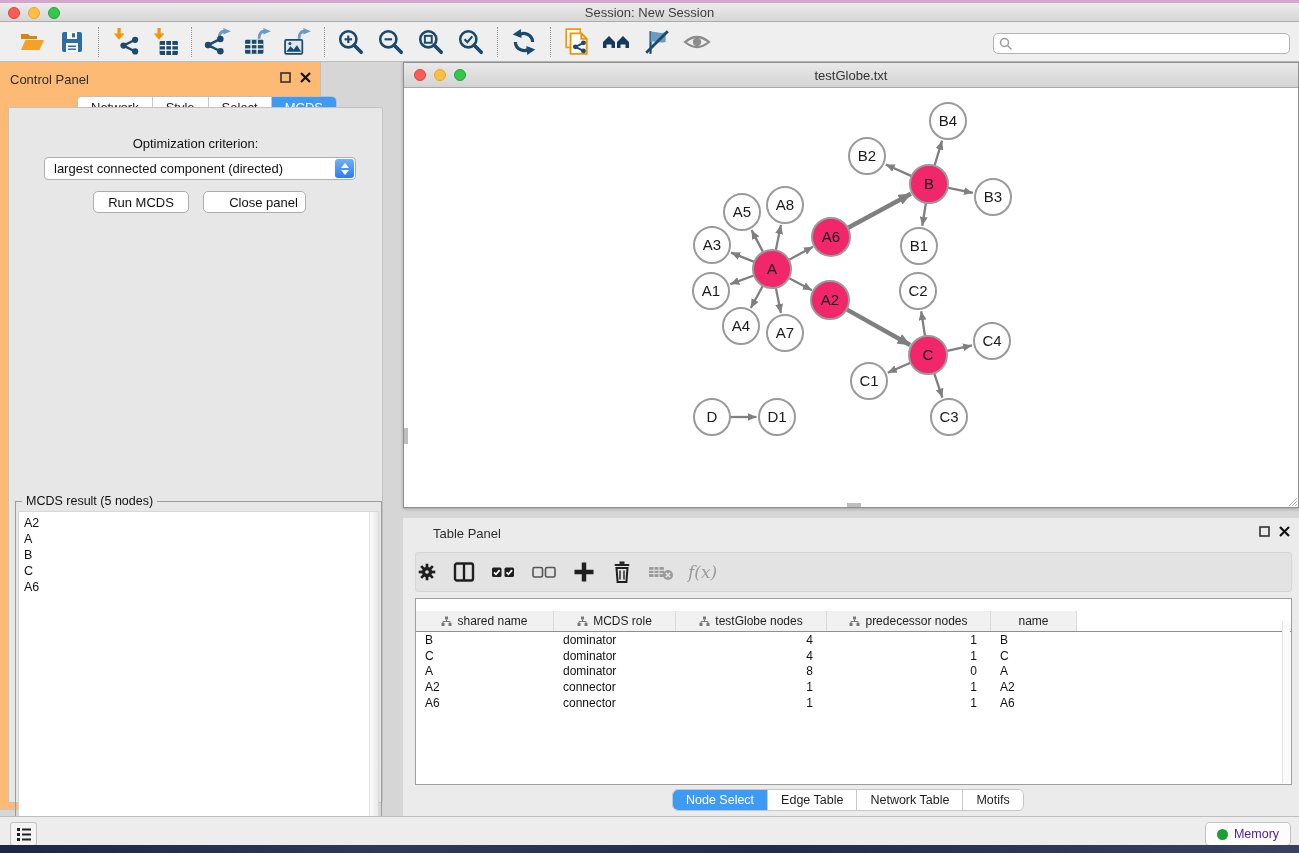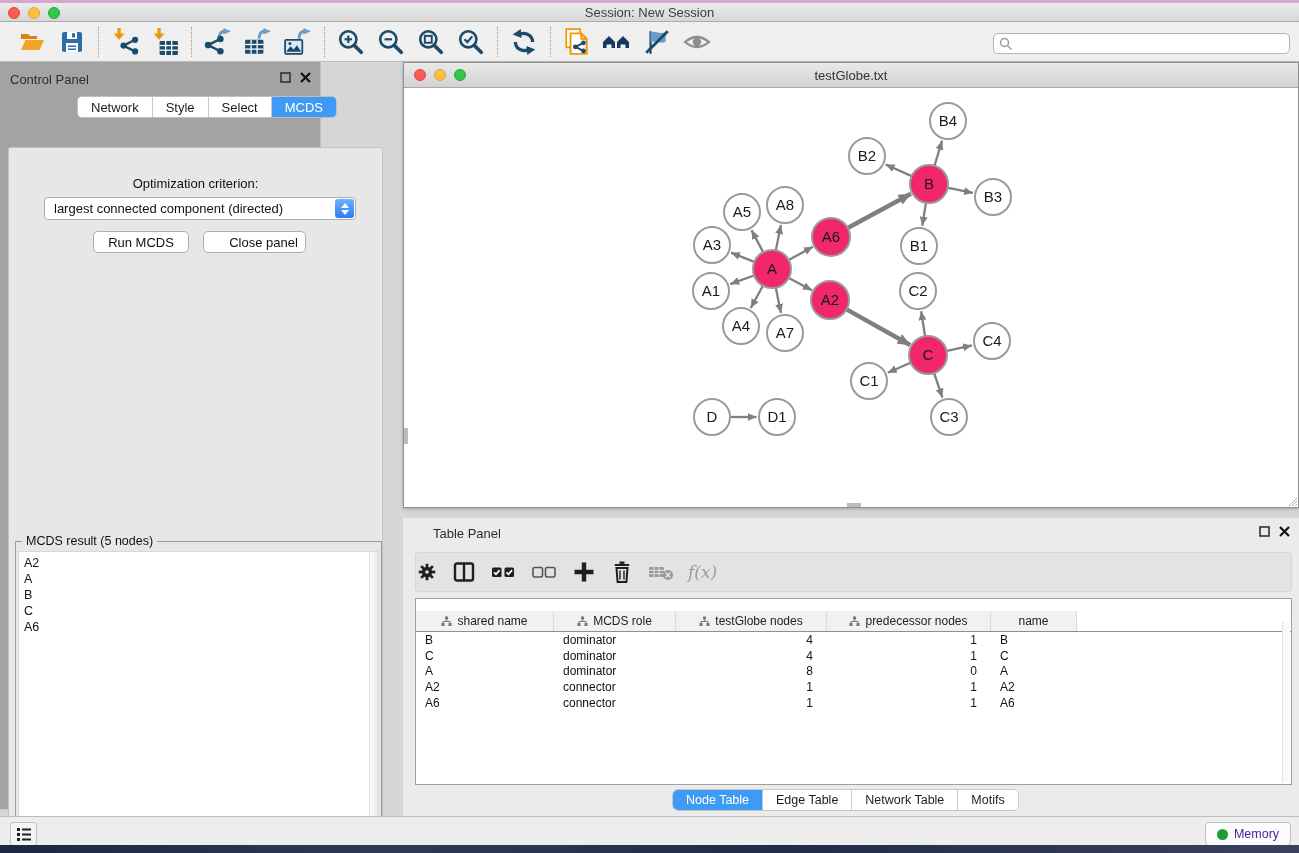--- a/index.html
+++ b/index.html
@@ -30,33 +30,33 @@
   .tsep { width:1px; height:30px; border-left:1px dotted #9a9a9a; margin:0 6px; }
   #search-wrap { position:absolute; left:993px; top:33px; width:297px; height:21px; }
   #search-input { width:100%; height:100%; border:1px solid #B3B3B3; border-radius:5px;
                   background:#fff; padding-left:24px; font-size:12px; outline:none; }
   #search-icon { position:absolute; left:6px; top:4px; }
 
   
   #workspace { left:0; top:62px; width:1299px; height:754px; background:#D6D6D6; }
 
   
-  #control-panel { left:0; top:0; width:321px; height:748px; background:#a3a3a3;
+  #control-panel { left:0; top:0; width:321px; height:748px; background:#fdba74;
                    border-right:1px solid #BFBFBF; border-bottom:1px solid #C6C6C6; }
   #cp-header { position:absolute; left:10px; top:10px; font-size:13px; color:#2d2d2d; }
   .panel-icons { position:absolute; display:flex; gap:9px; align-items:center; }
   #cp-icons { right:9px; top:10px; }
   .cp-tabs { position:absolute; left:77px; top:34px; display:flex; height:22px;
              border:1px solid #BFBFBF; border-radius:5px; overflow:hidden; background:#fff; }
   .seg { padding:0 13px; font-size:13px; color:#1d1d1d; display:flex; align-items:center;
          border-right:1px solid #C9C9C9; background:#fff; }
   .seg:last-child { border-right:none; }
   .seg.active { background:#3E9BF5; color:#fff; }
   #cp-inner { position:absolute; left:8px; top:45px; width:375px; height:696px;
-              background:#E7E7E7; border:1px solid #C2C2C2; border-radius:2px;margin-top:40px; }
+              background:#E7E7E7; border:1px solid #C2C2C2; border-radius:2px; }
   #opt-label { position:absolute; left:0; top:28px; width:100%; text-align:center;
                font-size:13px; color:#111; }
   #criterion-select { position:absolute; left:35px; top:49px; width:312px; height:23px;
                       background:#fff; border:1px solid #ADADAD; border-radius:4px;
                       font-size:13px; color:#111; display:flex; align-items:center;
                       padding-left:9px; }
   #criterion-stepper { position:absolute; right:1px; top:1px; width:19px; height:19px;
                        border-radius:3px; background:linear-gradient(#6FB1F8,#2E7BF6);
                        display:flex; flex-direction:column; align-items:center; justify-content:center; gap:2px; }
   .chev { width:0; height:0; border-left:4px solid transparent; border-right:4px solid transparent; }
@@ -613,21 +613,21 @@
             <div class="tcell c0">A6</div>
             <div class="tcell c1">connector</div>
             <div class="tcell c2 num">1</div>
             <div class="tcell c3 num">1</div>
             <div class="tcell c4">A6</div>
           </div>
         </div>
       <div id="table-scroll"></div>
     </div>
     <div id="tp-tabs">
-      <span class="seg active">Node Table</span>
+      <span class="seg active">Node Select</span>
       <span class="seg">Edge Table</span>
       <span class="seg">Network Table</span>
       <span class="seg">Motifs</span>
     </div>
   </div>
 </div>
 
 <div class="abs" id="statusbar">
   <div id="list-btn">
     <svg width="16" height="15" viewBox="0 0 16 15">

